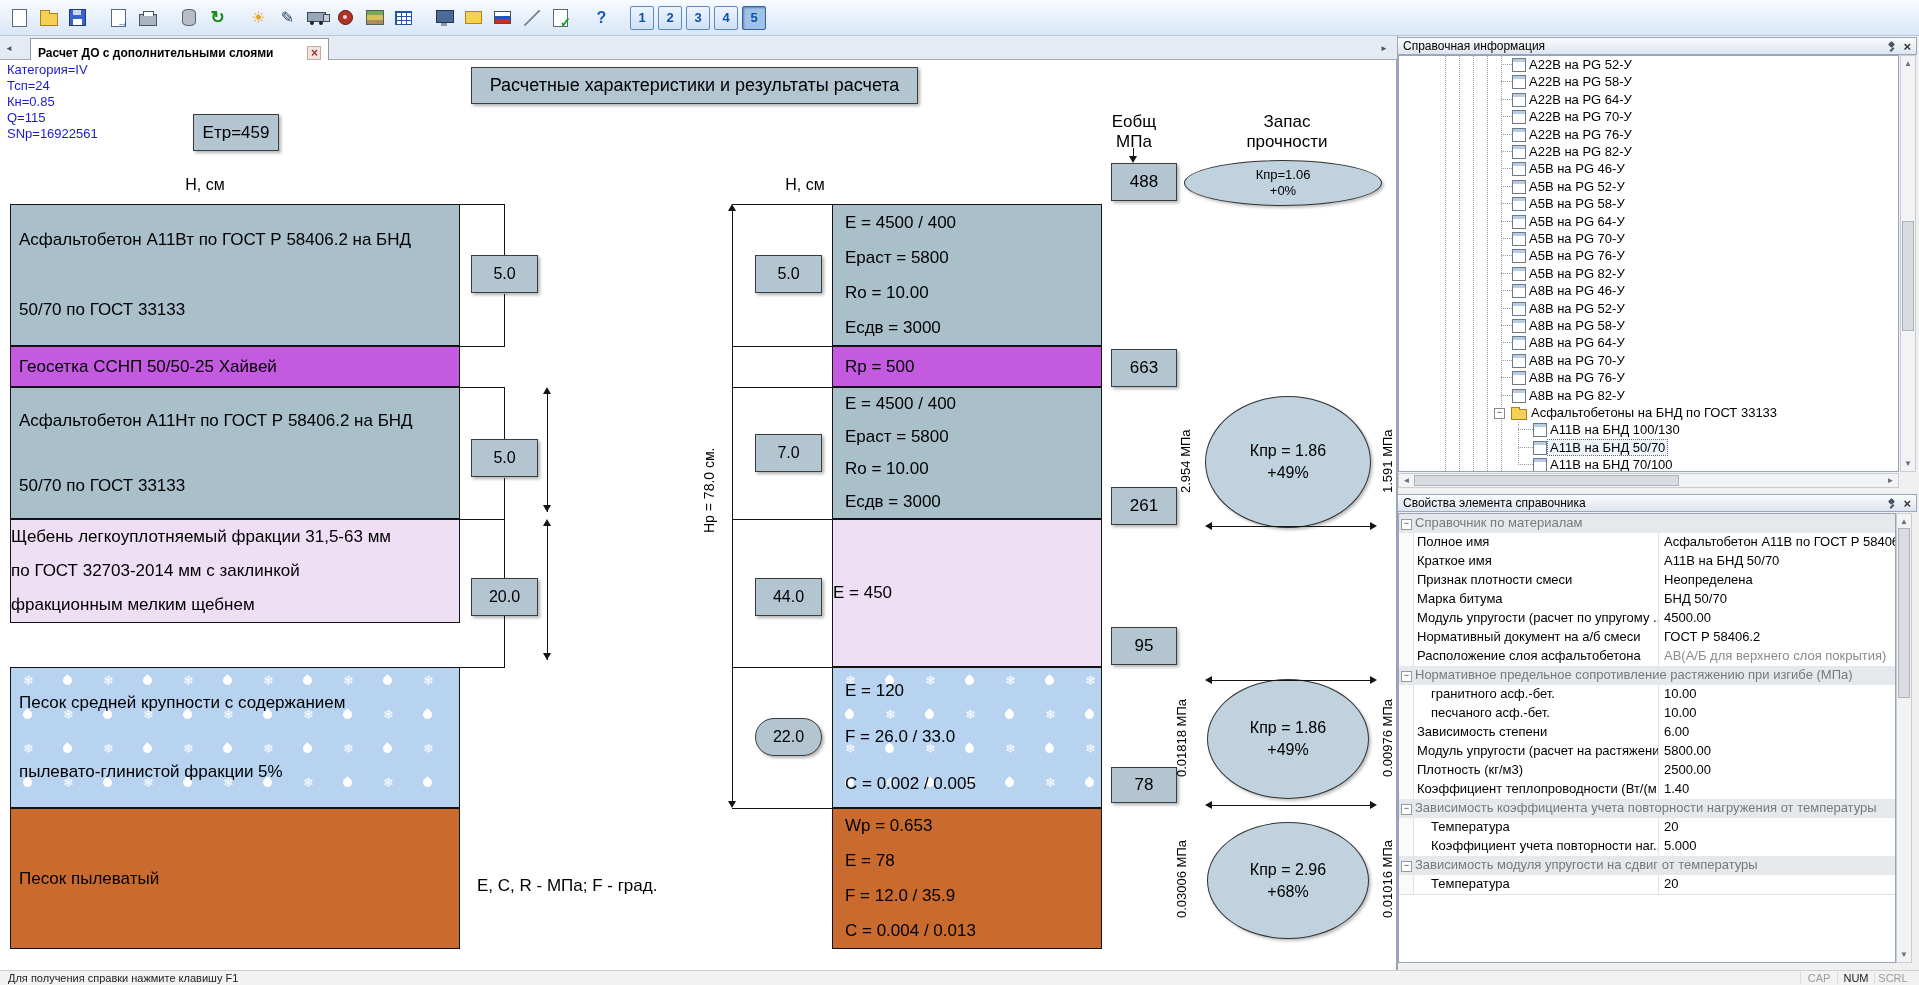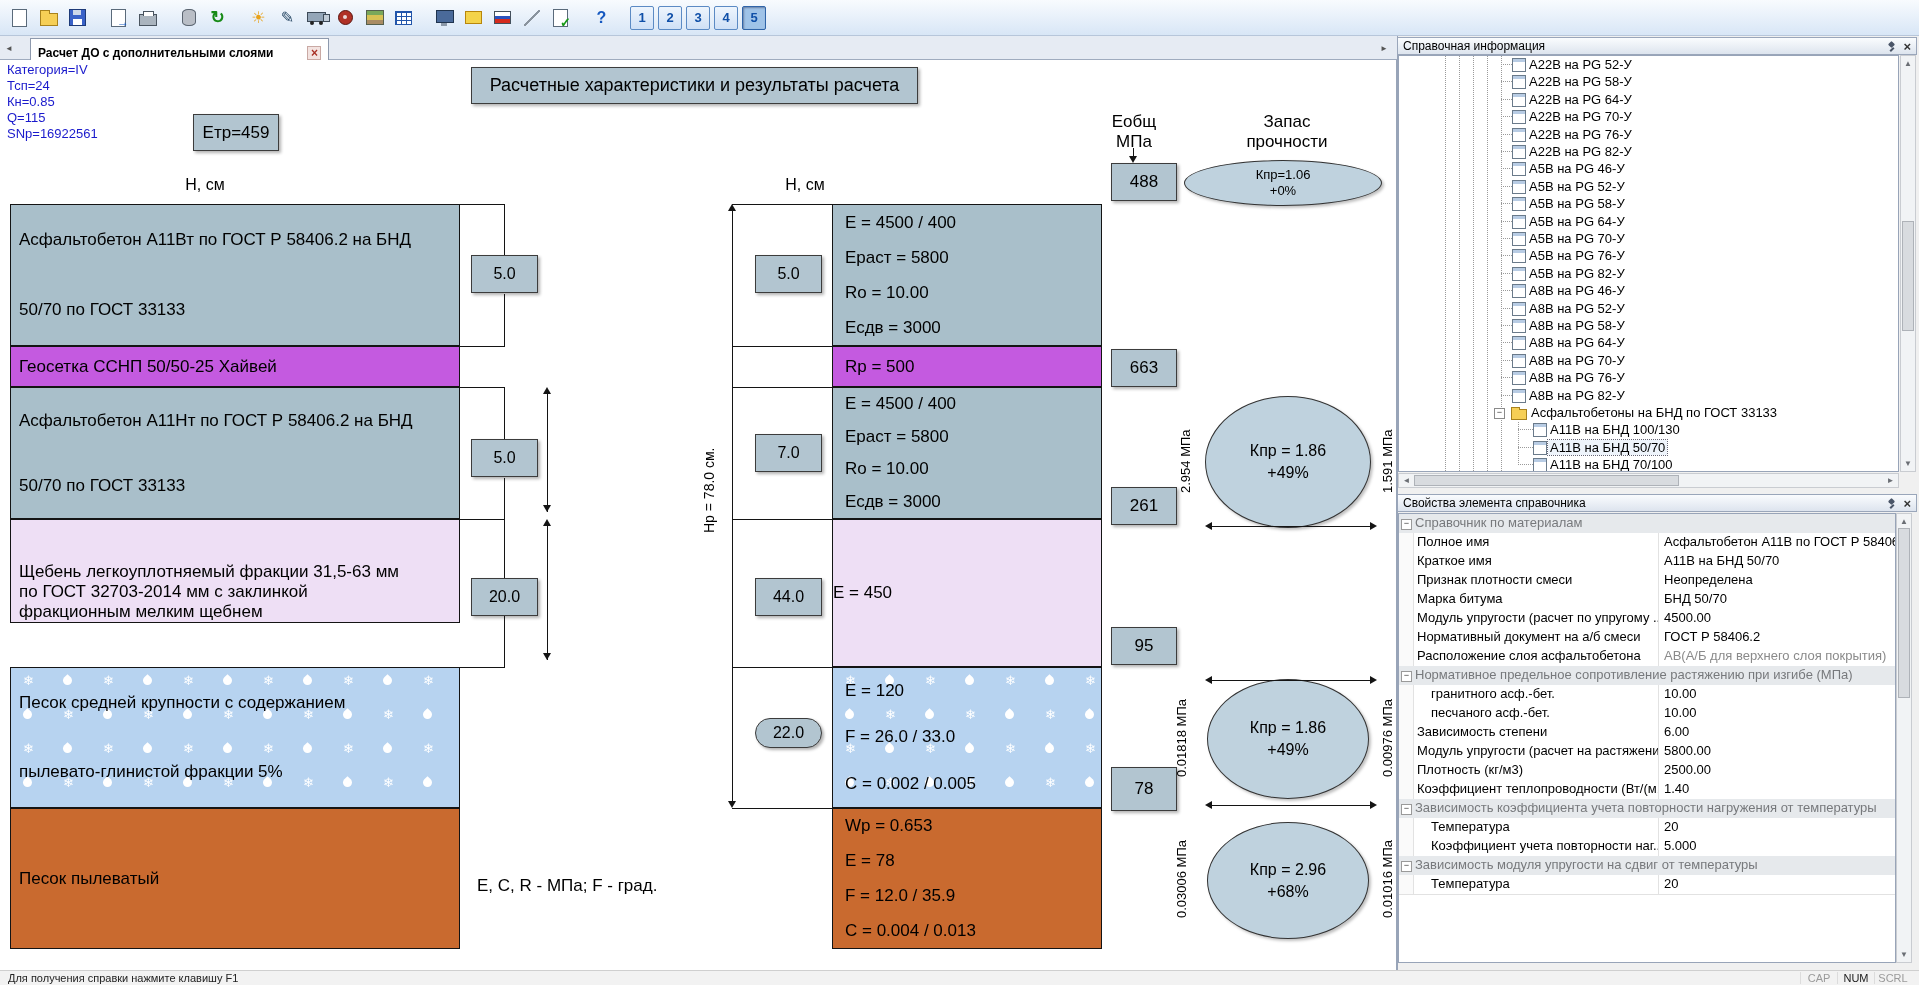--- a/index.html
+++ b/index.html
@@ -277,21 +277,21 @@
         <div class="lline">50/70 по ГОСТ 33133</div>
       </div>
       <div class="layer-block" style="left: 832px; top: 387px; width: 270px; height: 132px; background: rgb(169, 191, 202); padding-left: 12px;">
         <div class="lline">E = 4500 / 400</div>
         <div class="lline">Ераст = 5800</div>
         <div class="lline">Ro = 10.00</div>
         <div class="lline">Есдв = 3000</div>
       </div>
       <div class="mbox" style="left: 471px; top: 439px; width: 67px; height: 38px;">5.0</div>
       <div class="mbox" style="left: 755px; top: 434px; width: 67px; height: 38px;">7.0</div>
-      <div class="layer-block" style="left: 10px; top: 519px; width: 450px; height: 104px; background: rgb(238, 223, 245); padding-left: 8px; justify-content: flex-end;">
+      <div class="layer-block" style="left: 10px; top: 519px; width: 450px; height: 104px; background: rgb(238, 223, 245); padding-left: 0;">
         <div class="lline">Щебень легкоуплотняемый фракции 31,5-63 мм</div>
         <div class="lline">по ГОСТ 32703-2014 мм с заклинкой</div>
         <div class="lline">фракционным мелким щебнем</div>
       </div>
       <div class="layer-block" style="left: 832px; top: 519px; width: 270px; height: 148px; background: rgb(238, 223, 245); ">
         <div class="lline">E = 450</div>
       </div>
       <div class="mbox" style="left: 471px; top: 578px; width: 67px; height: 38px;">20.0</div>
       <div class="mbox" style="left: 755px; top: 578px; width: 67px; height: 38px;">44.0</div>
       <div class="layer-block" style="left: 10px; top: 667px; width: 450px; height: 141px; background: rgb(183, 211, 240); padding-left: 8px;">
@@ -368,35 +368,35 @@
         <div class="drop" style="left: 212px; top: 76px;"></div>
         <span class="snow" style="left: 252px; top: 74px;">❄</span>
         <div class="drop" style="left: 12px; top: 110px;"></div>
         <span class="snow" style="left: 52px; top: 108px;">❄</span>
         <div class="drop" style="left: 92px; top: 110px;"></div>
         <span class="snow" style="left: 132px; top: 108px;">❄</span>
         <div class="drop" style="left: 172px; top: 110px;"></div>
         <span class="snow" style="left: 212px; top: 108px;">❄</span>
         <div class="drop" style="left: 252px; top: 110px;"></div>
       </div>
-      <div class="mbox" style="left: 755px; top: 718px; width: 67px; height: 30px; border-radius: 19px;">22.0</div>
+      <div class="mbox" style="left: 755px; top: 718px; width: 67px; height: 38px; border-radius: 19px;">22.0</div>
       <div class="layer-block" style="left: 10px; top: 808px; width: 450px; height: 141px; background: rgb(201, 106, 47); padding-left: 8px;">
         <div class="lline">Песок пылеватый</div>
       </div>
       <div class="layer-block" style="left: 832px; top: 808px; width: 270px; height: 141px; background: rgb(201, 106, 47); padding-left: 12px;">
         <div class="lline">Wp = 0.653</div>
         <div class="lline">E = 78</div>
         <div class="lline">F = 12.0 / 35.9</div>
         <div class="lline">C = 0.004 / 0.013</div>
       </div>
       <div class="mbox" style="left: 1111px; top: 163px; width: 66px; height: 38px; font-size: 17px;">488</div>
       <div class="mbox" style="left: 1111px; top: 349px; width: 66px; height: 38px; font-size: 17px;">663</div>
       <div class="mbox" style="left: 1111px; top: 487px; width: 66px; height: 38px; font-size: 17px;">261</div>
       <div class="mbox" style="left: 1111px; top: 627px; width: 66px; height: 38px; font-size: 17px;">95</div>
-      <div class="mbox" style="left: 1111px; top: 767px; width: 66px; height: 44px; font-size: 17px;">78</div>
+      <div class="mbox" style="left: 1111px; top: 767px; width: 66px; height: 36px; font-size: 17px;">78</div>
       <div class="ellipse small" style="left: 1184px; top: 160px; width: 196px; height: 44px;">
         <div>Кпр=1.06</div>
         <div>+0%</div>
       </div>
       <div class="ellipse " style="left: 1205px; top: 396px; width: 164px; height: 130px;">
         <div>Кпр = 1.86</div>
         <div>+49%</div>
       </div>
       <div class="ellipse " style="left: 1207px; top: 679px; width: 160px; height: 118px;">
         <div>Кпр = 1.86</div>

